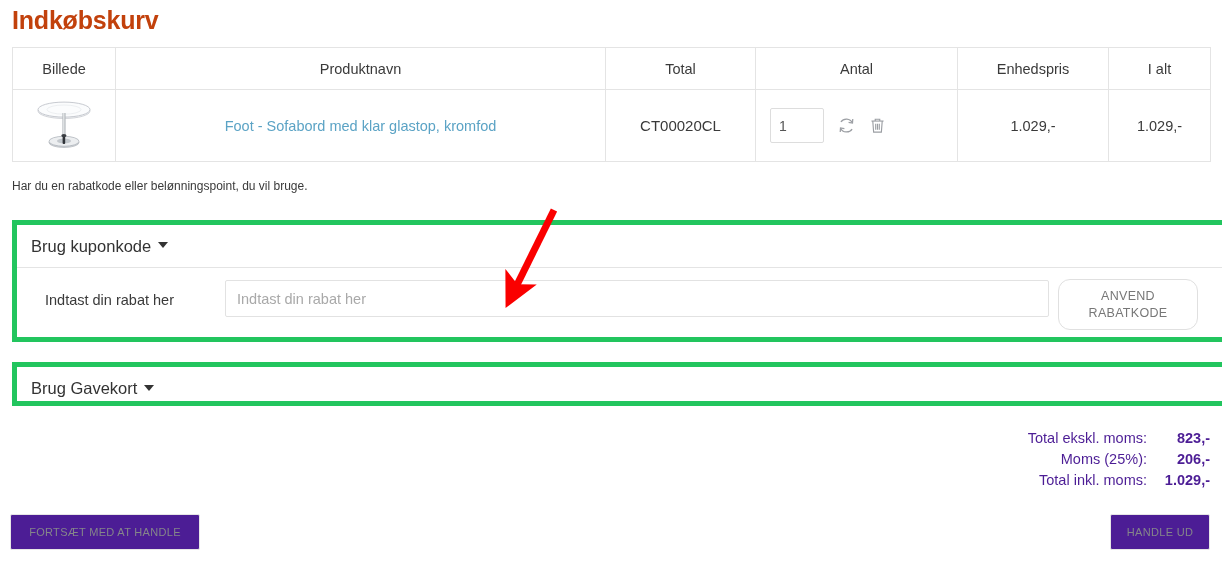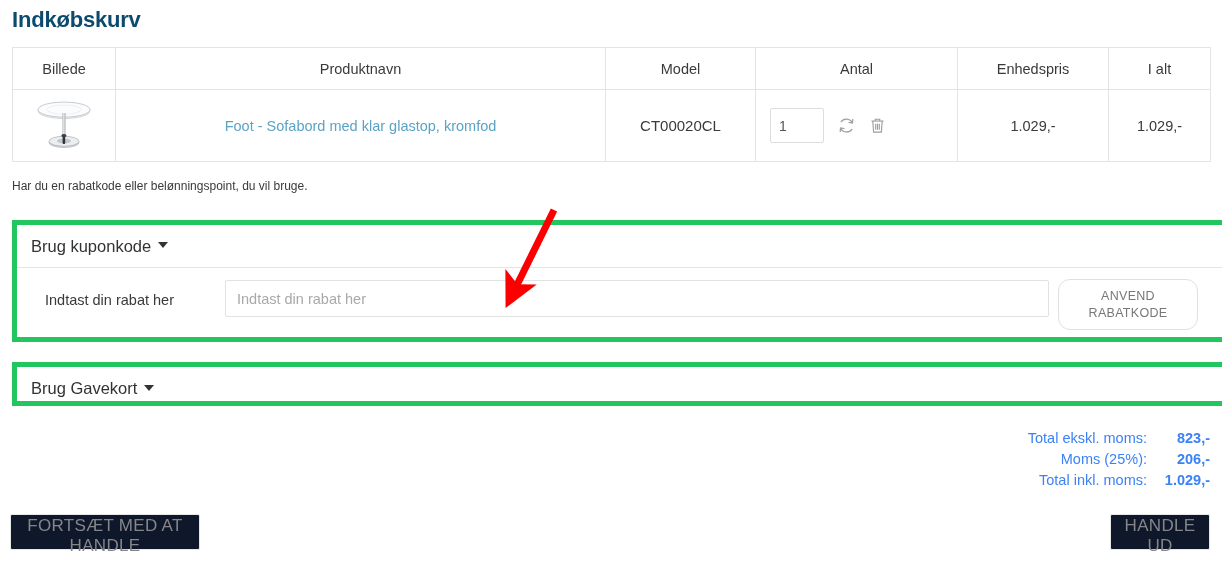--- a/index.html
+++ b/index.html
@@ -14,24 +14,24 @@
     font-family: "Liberation Sans", sans-serif;
     color: #3a3a3a;
     overflow: hidden;
   }
 
   
   .page-title {
     position: absolute;
     left: 12px;
     top: 5px;
-    font-size: 22px;
+    font-size: 25px;
     font-weight: bold;
     letter-spacing: -0.2px;
-    color: #0c4a6e;
+    color: #c2410c;
     line-height: 30px;
   }
 
   
   .cart-table {
     position: absolute;
     left: 12px;
     top: 47px;
     width: 1198px;
     border-collapse: collapse;
@@ -206,44 +206,44 @@
     letter-spacing: 0.3px;
   }
 
   
   .totals {
     position: absolute;
     right: 12px;
     top: 428px;
     text-align: right;
     font-size: 14.5px;
-    color: #3b82f6;
+    color: #4c1d95;
   }
   .totals-row {
     display: flex;
     justify-content: flex-end;
     align-items: baseline;
     height: 21px;
     line-height: 21px;
   }
   .totals-label { margin-right: 8px; }
   .totals-value {
     font-weight: bold;
     min-width: 55px;
     text-align: right;
   }
 
   
   .btn-flat {
     position: absolute;
     border: 1px solid #e6e6e6;
-    background: #0f172a;
+    background: #4c1d95;
     border-radius: 2px;
     font-family: "Liberation Sans", sans-serif;
-    font-size: 17px;
+    font-size: 11px;
     color: #85868a;
     cursor: pointer;
     letter-spacing: 0.3px;
     box-sizing: border-box;
   }
   .btn-continue {
     left: 10px;
     top: 514px;
     width: 190px;
     height: 36px;
@@ -276,21 +276,21 @@
       <col class="col-produkt">
       <col class="col-model">
     <col class="col-antal">
       <col class="col-enhedspris">
       <col class="col-ialt">
   </colgroup>
   <thead>
     <tr>
       <th>Billede</th>
       <th>Produktnavn</th>
-      <th>Model</th>
+      <th>Total</th>
       <th>Antal</th>
       <th>Enhedspris</th>
       <th>I alt</th>
     </tr>
   </thead>
   <tbody>
     <tr>
       <td class="cell-image">
         <svg class="thumb" viewBox="0 0 70 58">
           <ellipse cx="35" cy="14" rx="26" ry="7.5" fill="#f3f4f6" stroke="#c9ccd1" stroke-width="0.8"></ellipse>

